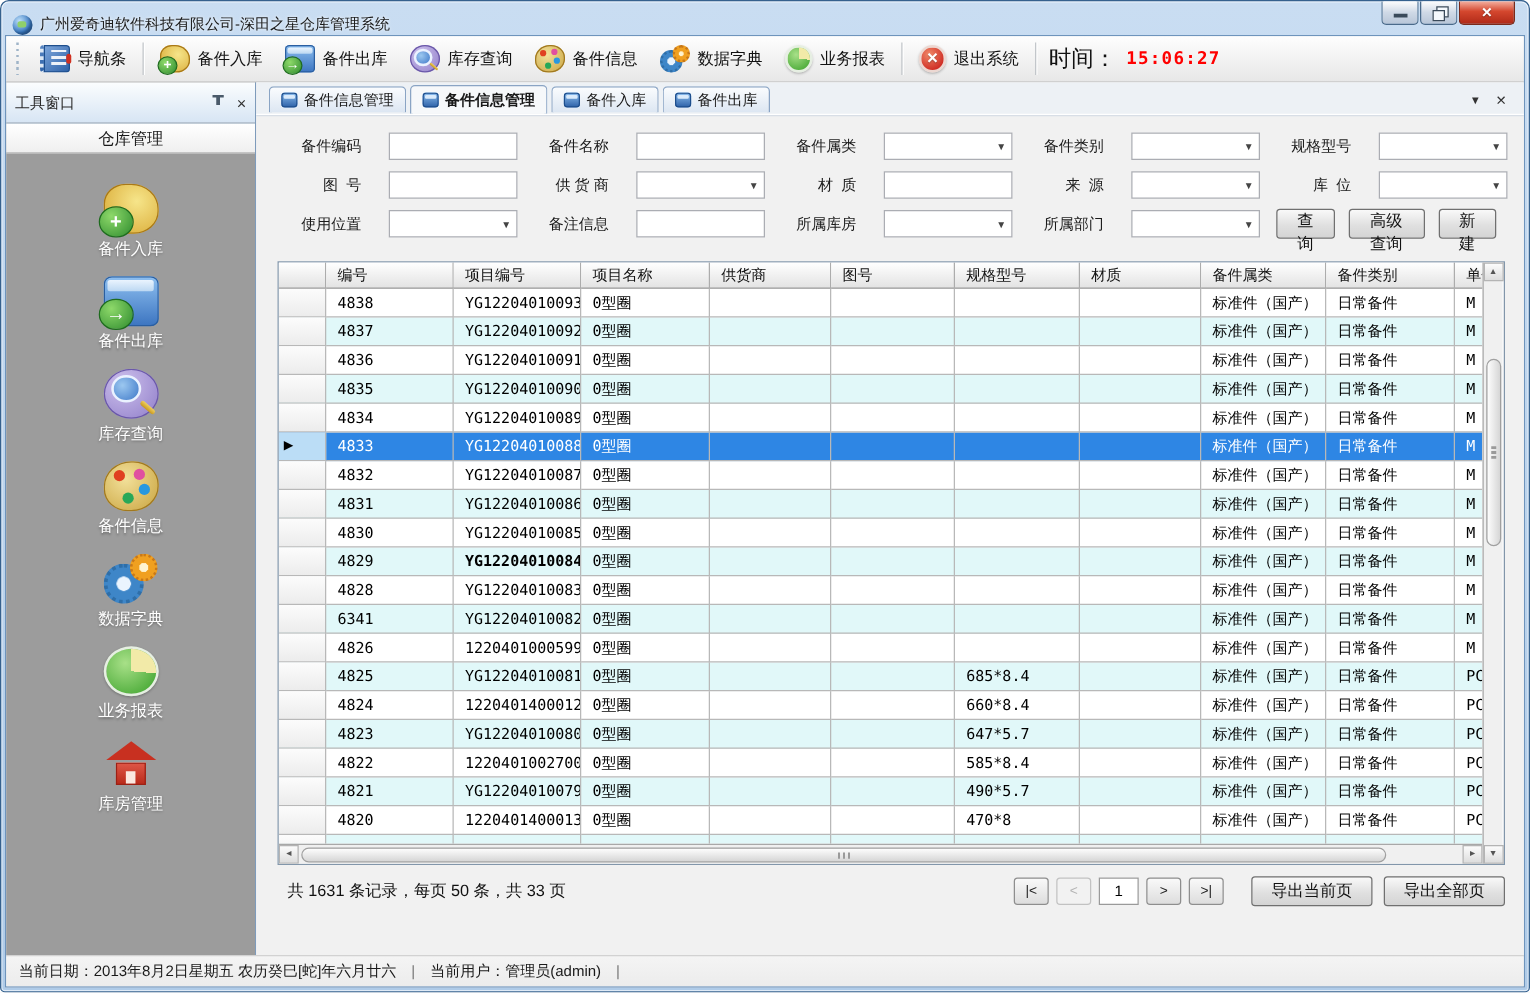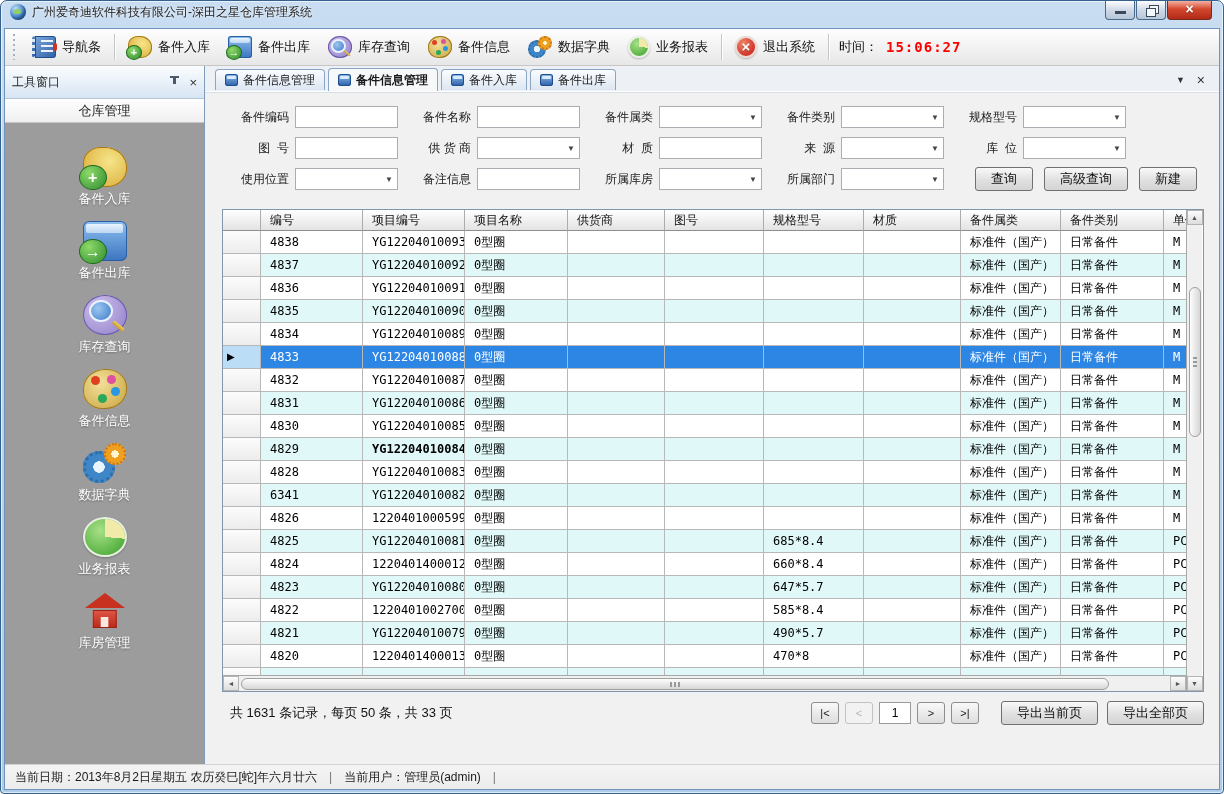--- a/index.html
+++ b/index.html
@@ -4,21 +4,21 @@
 <style>
   * { margin:0; padding:0; box-sizing:border-box; }
   html,body { width:1224px; height:794px; overflow:hidden;
     font-family:"Liberation Sans","DejaVu Sans",sans-serif; }
 
   
   .window { width:1224px; height:794px; border:1px solid #35618E;
     border-radius:7px 7px 4px 4px; background:linear-gradient(#C9DDF2,#AFCBE8);
     padding:3px; display:flex; flex-direction:column;
     box-shadow:inset 0 0 0 1px rgba(255,255,255,.6); }
-  .titlebar { height:24px; display:flex; align-items:flex-start; padding:0 6px; position:relative; }
+  .titlebar { height:24px; display:flex; align-items:flex-end; padding:0 6px; position:relative; }
   .app-icon { width:16px; height:16px; border-radius:50%;
     background:radial-gradient(circle at 35% 30%,#BFE0FA,#3878C0 60%,#1E4E8C);
     box-shadow:inset -2px -2px 2px rgba(0,0,0,.25); margin-right:6px; flex:0 0 auto; }
   .app-icon::before { content:""; display:block; width:7px; height:5px; margin:5px 0 0 4px;
     background:#8FD06A; border-radius:2px; }
   .title-text { font-size:12px; color:#1A1A1A; text-shadow:0 0 3px #fff; }
   .win-controls { position:absolute; right:8px; top:-3px; display:flex; }
   .win-btn { width:30px; height:19px; border:1px solid #4A6A8A; border-top:none;
     border-radius:0 0 4px 4px; background:linear-gradient(#FDFDFD,#CFD9E6 50%,#B8C6D8);
     margin-left:1px; position:relative; cursor:pointer; }
@@ -44,21 +44,21 @@
   
   .toolbar { height:37px; background:linear-gradient(#FEFEFE,#E7E7E7);
     border-bottom:1px solid #C6C6C6; display:flex; align-items:center; padding:0 8px; }
   .tb-grip { width:4px; height:26px; margin:0 6px 0 0;
     background:repeating-linear-gradient(to bottom,#9FB4C8 0 2px,transparent 2px 5px);
     background-size:2px 100%; background-repeat:repeat-y; cursor:grab; }
   .tb-item { display:flex; align-items:center; gap:6px; padding:3px 9px; cursor:pointer;
     font-size:13px; color:#111; border-radius:3px; }
   .tb-sep { width:1px; height:26px; background:#C2C6CA; box-shadow:1px 0 0 #fff; margin:0 4px; }
   .tb-time { display:flex; align-items:center; gap:8px; padding-left:6px; }
-  .time-label { font-size:13px; color:#111; }
+  .time-label { font-size:18px; color:#111; }
   .time-value { font-size:14px; font-weight:bold; font-family:"DejaVu Sans Mono",monospace; letter-spacing:1px; }
 
   
   .main { flex:1; min-height:0; display:flex; }
 
   
   .sidebar { width:200px; flex:0 0 auto; display:flex; flex-direction:column;
     background:#9C9C9C; border-right:1px solid #7E9BBB; }
   .sb-title { height:24px; background:linear-gradient(#FBFDFE,#D7E5F4);
     border-bottom:1px solid #B4C6D9; display:flex; align-items:center;
@@ -97,21 +97,21 @@
     padding:0 4px 4px 0; color:#333; }
   .ts-drop { font-size:9px; cursor:pointer; }
   .ts-close { font-size:14px; line-height:1; cursor:pointer; }
 
   .page { flex:1; min-height:0; display:flex; flex-direction:column; background:#F1F1F1;
     border-top:1px solid #D8DEE6; }
 
   
   .form { padding:12px 16px 2px 24px; }
   .form-row { display:flex; align-items:center; height:24px; margin-bottom:7px; }
-  .field { display:flex; align-items:center; margin-right:13px; }
+  .field { display:flex; align-items:center; margin-right:13px;gap:16px; }
   .flabel { width:60px; text-align:right; margin-right:6px; font-size:12px; color:#1A1A1A;
     white-space:pre; }
   .control { width:103px; height:22px; background:#fff; border:1px solid #ABADB3;
     font-size:12px; padding:0 4px; }
   .select { position:relative; cursor:pointer; }
   .select::after { content:"▼"; position:absolute; right:4px; top:6px; font-size:8px; color:#444; }
   .form-buttons { margin-left:auto; display:flex; gap:11px; padding-right:6px; }
   .btn { height:24px; padding:0 15px; font-size:13px; color:#111;
     background:linear-gradient(#F9F9F9,#E0E0E0 55%,#D4D4D4); border:1px solid #707070;
     border-radius:3px; cursor:pointer; }

